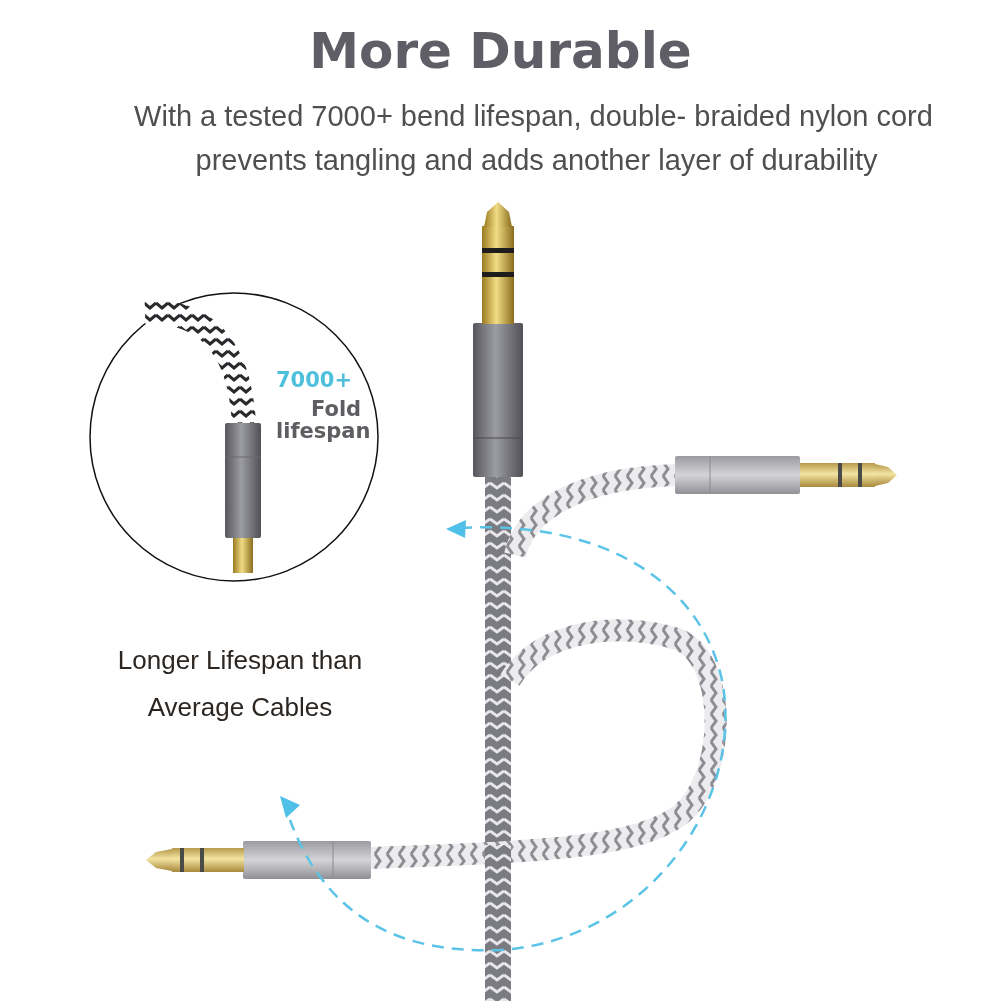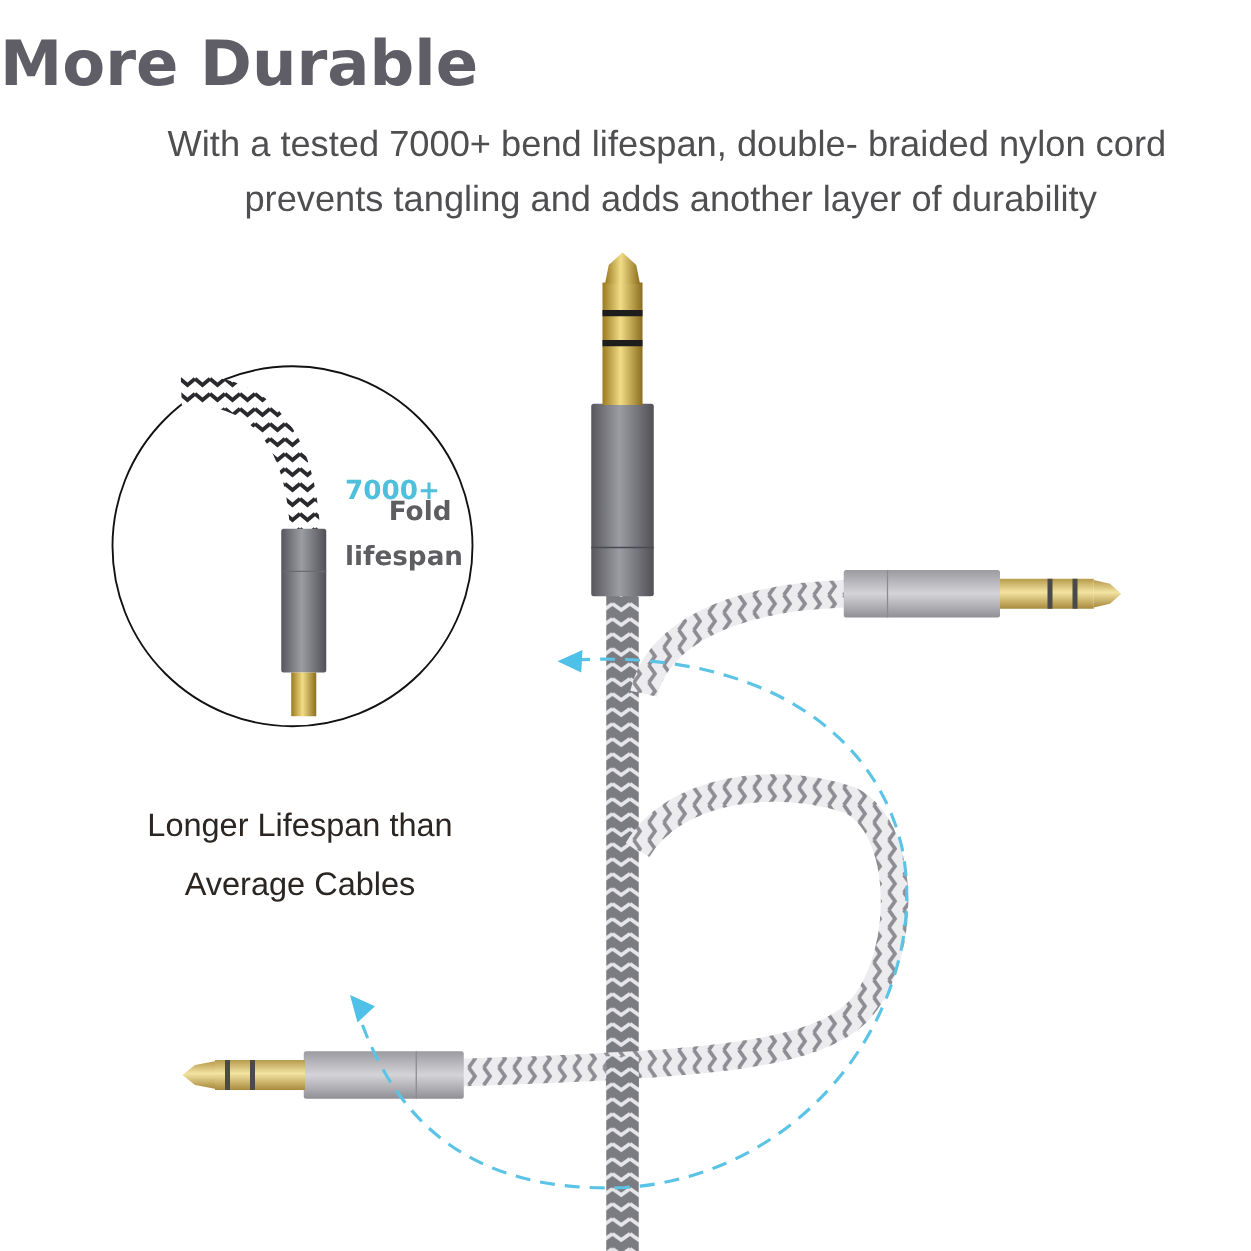--- a/index.html
+++ b/index.html
@@ -1,34 +1,34 @@
 <!DOCTYPE html>
 <html><head>
 <meta charset="utf-8">
 <style>
   html, body { margin: 0; padding: 0; background: #ffffff; }
   body { width: 1001px; height: 1001px; position: relative; overflow: hidden; }
   .title {
-    position: absolute; left: 0; top: 22px; width: 1001px; text-align: left;
+    position: absolute; left: 0; top: 22px; width: 1001px; text-align: center;
     font-family: "DejaVu Sans", sans-serif; font-weight: bold; font-size: 50px;
     color: #5f5e66; letter-spacing: 0px;
   }
   .subtitle {
     position: absolute; left: 0; width: 1001px; text-align: center;
     font-family: "Liberation Sans", sans-serif; font-size: 29px; color: #4f4f52;
   }
   .sub1 { top: 100px; padding-left: 33px; }
   .sub2 { top: 144px; padding-left: 36px; }
   .art { position: absolute; left: 0; top: 0; }
   .circle-text {
     position: absolute; font-family: "DejaVu Sans", sans-serif; font-size: 21px; font-weight: bold;
   }
-  .count { left: 276px; top: 380px; color: #4fc0dc; }
+  .count { left: 276px; top: 368px; color: #4fc0dc; }
   .fold { left: 276px; top: 397px; color: #5e5e62; margin-left: 35px; }
-  .life { left: 276px; top: 433px; color: #5e5e62; }
+  .life { left: 276px; top: 419px; color: #5e5e62; }
   .caption {
     position: absolute; width: 300px; text-align: center;
     font-family: "Liberation Sans", sans-serif; font-size: 26px; color: #2b2622; margin-top: 28px;
   }
   .cap1 { left: 90px; top: 617px; }
   .cap2 { left: 90px; top: 664px; }
 </style>
 </head>
 <body>
 

